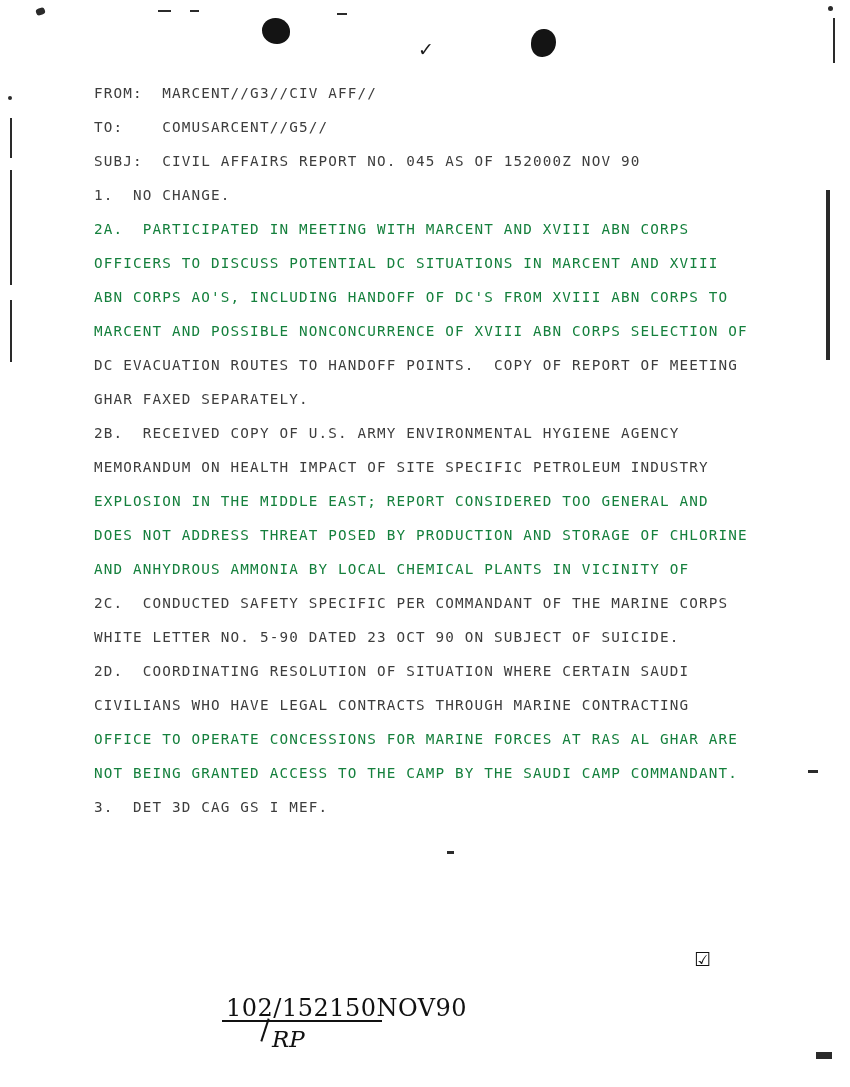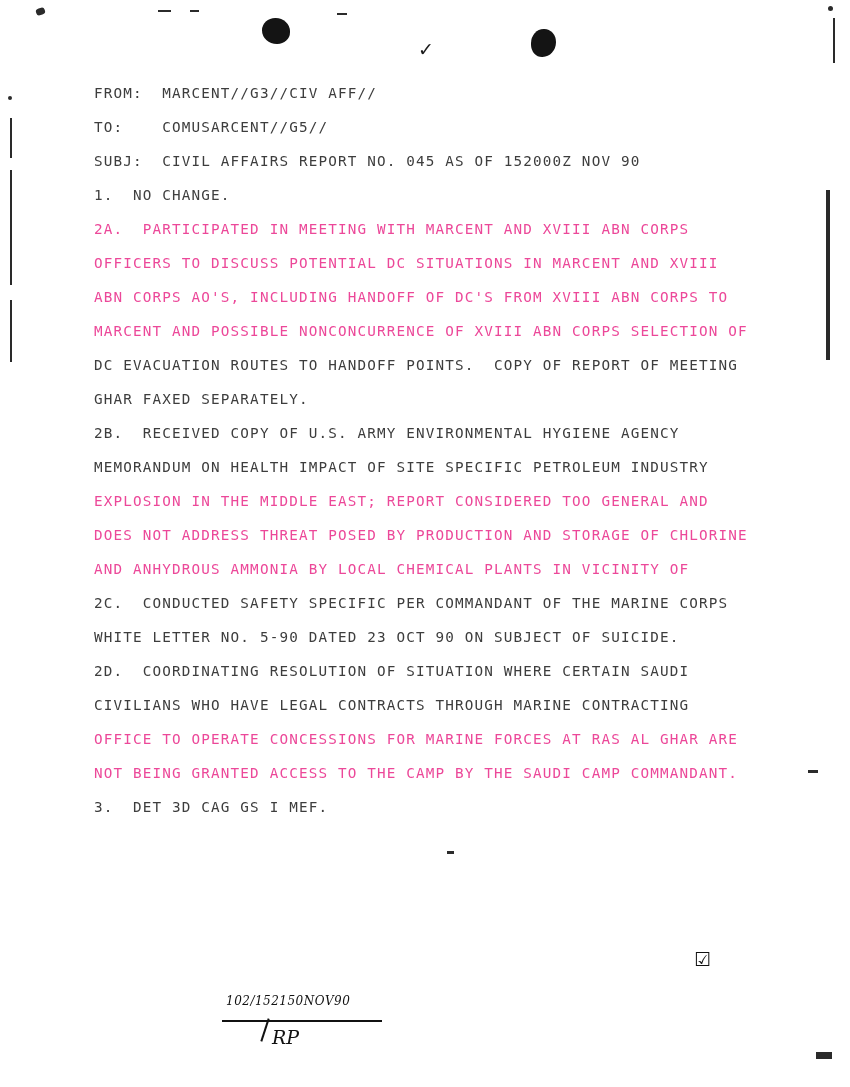--- a/index.html
+++ b/index.html
@@ -58,21 +58,21 @@
   .edge-bottom-right { left: 816px; top: 1052px; width: 16px; height: 7px; }
 
   
   #doc-text {
     position: absolute;
     left: 94px;
     top: 76px;
     width: 700px;
   }
   .doc-line {
-    color: #ec4899;
+    color: #15803d;
     font-size: 14.3px;
     letter-spacing: 1.15px;
     white-space: pre;
     height: 34px;
     line-height: 34px;
   }
   .faint { color: #3d3d3d; }
   .vfaint { color: #404040; }
 
   
@@ -81,36 +81,35 @@
     left: 222px;
     top: 994px;
     width: 200px;
     height: 70px;
     color: #111111;
     font-family: "DejaVu Serif", serif;
   }
   .hw-top {
     position: absolute;
     left: 4px; top: 0px;
-    font-size: 12px;
-    font-style: italic;
+    font-size: 24px;
     letter-spacing: 0.5px;
     white-space: pre;
     text-align: right;
   }
   .hw-rule {
     position: absolute;
     left: 0px; top: 26px;
     width: 160px; height: 2px;
     background: #111111;
   }
   .hw-bottom {
     position: absolute;
     left: 50px; top: 32px;
-    font-size: 19px;
+    font-size: 23px;
     font-style: italic;
     white-space: pre;
   }
   .hw-slash {
     position: absolute;
     left: 42px; top: 24px;
     width: 2px; height: 24px;
     background: #111111;
     transform: rotate(18deg);
   }

